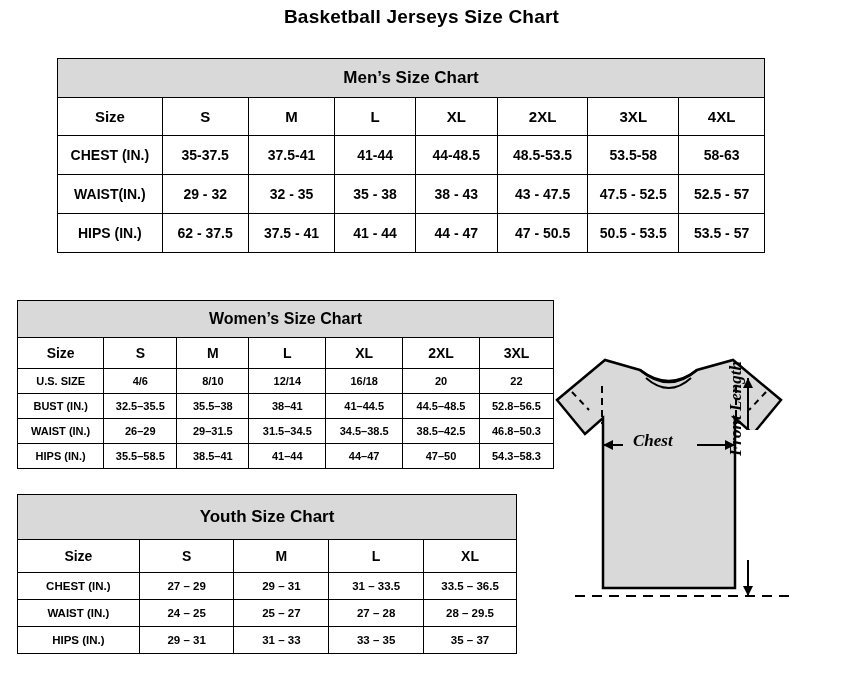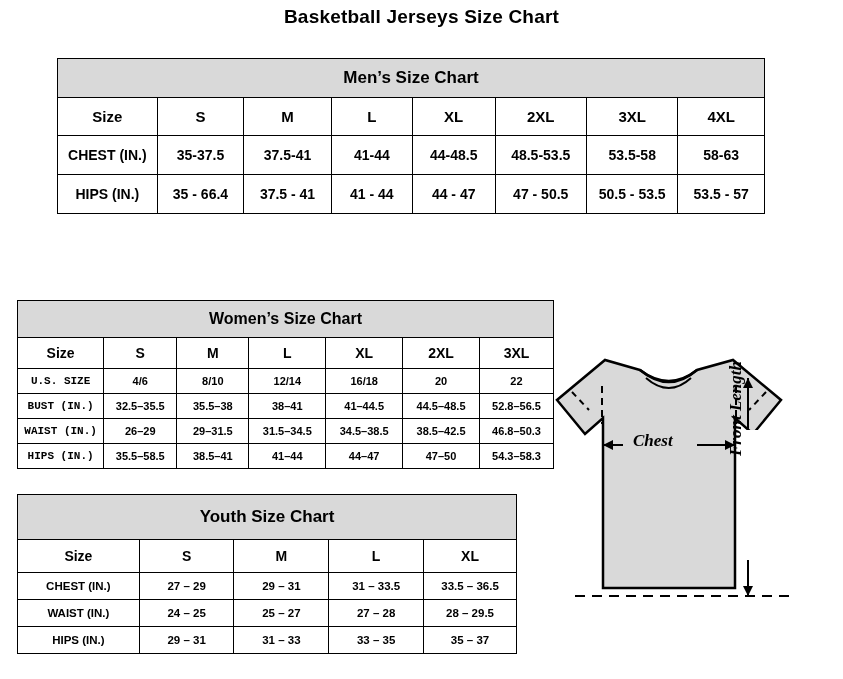--- a/index.html
+++ b/index.html
@@ -71,21 +71,20 @@
   #womens-chart {
     top: 300px;
     left: 17px;
     width: 537px;
   }
   #womens-chart .caption-cell { font-size: 16px; padding: 9px 12px; }
   #womens-chart .hdr-cell { font-size: 14px; padding: 7px 0; }
   #womens-chart td.rowlabel {
     font-size: 11px;
     padding: 6px 4px;
-    font-family: Liberation Mono, monospace;
   }
   #womens-chart td.val {
     font-size: 11px;
     padding: 6px 10px;
     margin-left: 8px;
   }
 
   
   #youth-chart {
     top: 494px;
@@ -157,22 +156,32 @@
       <td class="rowlabel">CHEST (IN.)</td>
       <td class="val">35-37.5</td>
       <td class="val">37.5-41</td>
       <td class="val">41-44</td>
       <td class="val">44-48.5</td>
       <td class="val">48.5-53.5</td>
       <td class="val">53.5-58</td>
       <td class="val">58-63</td>
     </tr>
     <tr>
+      <td class="rowlabel">WAIST(IN.)</td>
+      <td class="val">29 - 32</td>
+      <td class="val">32 - 35</td>
+      <td class="val">35 - 38</td>
+      <td class="val">38 - 43</td>
+      <td class="val">43 - 47.5</td>
+      <td class="val">47.5 - 52.5</td>
+      <td class="val">52.5 - 57</td>
+    </tr>
+    <tr>
       <td class="rowlabel">HIPS (IN.)</td>
-      <td class="val">35 - 66.4</td>
+      <td class="val">62 - 37.5</td>
       <td class="val">37.5 - 41</td>
       <td class="val">41 - 44</td>
       <td class="val">44 - 47</td>
       <td class="val">47 - 50.5</td>
       <td class="val">50.5 - 53.5</td>
       <td class="val">53.5 - 57</td>
     </tr>
   </tbody>
 </table>
 

